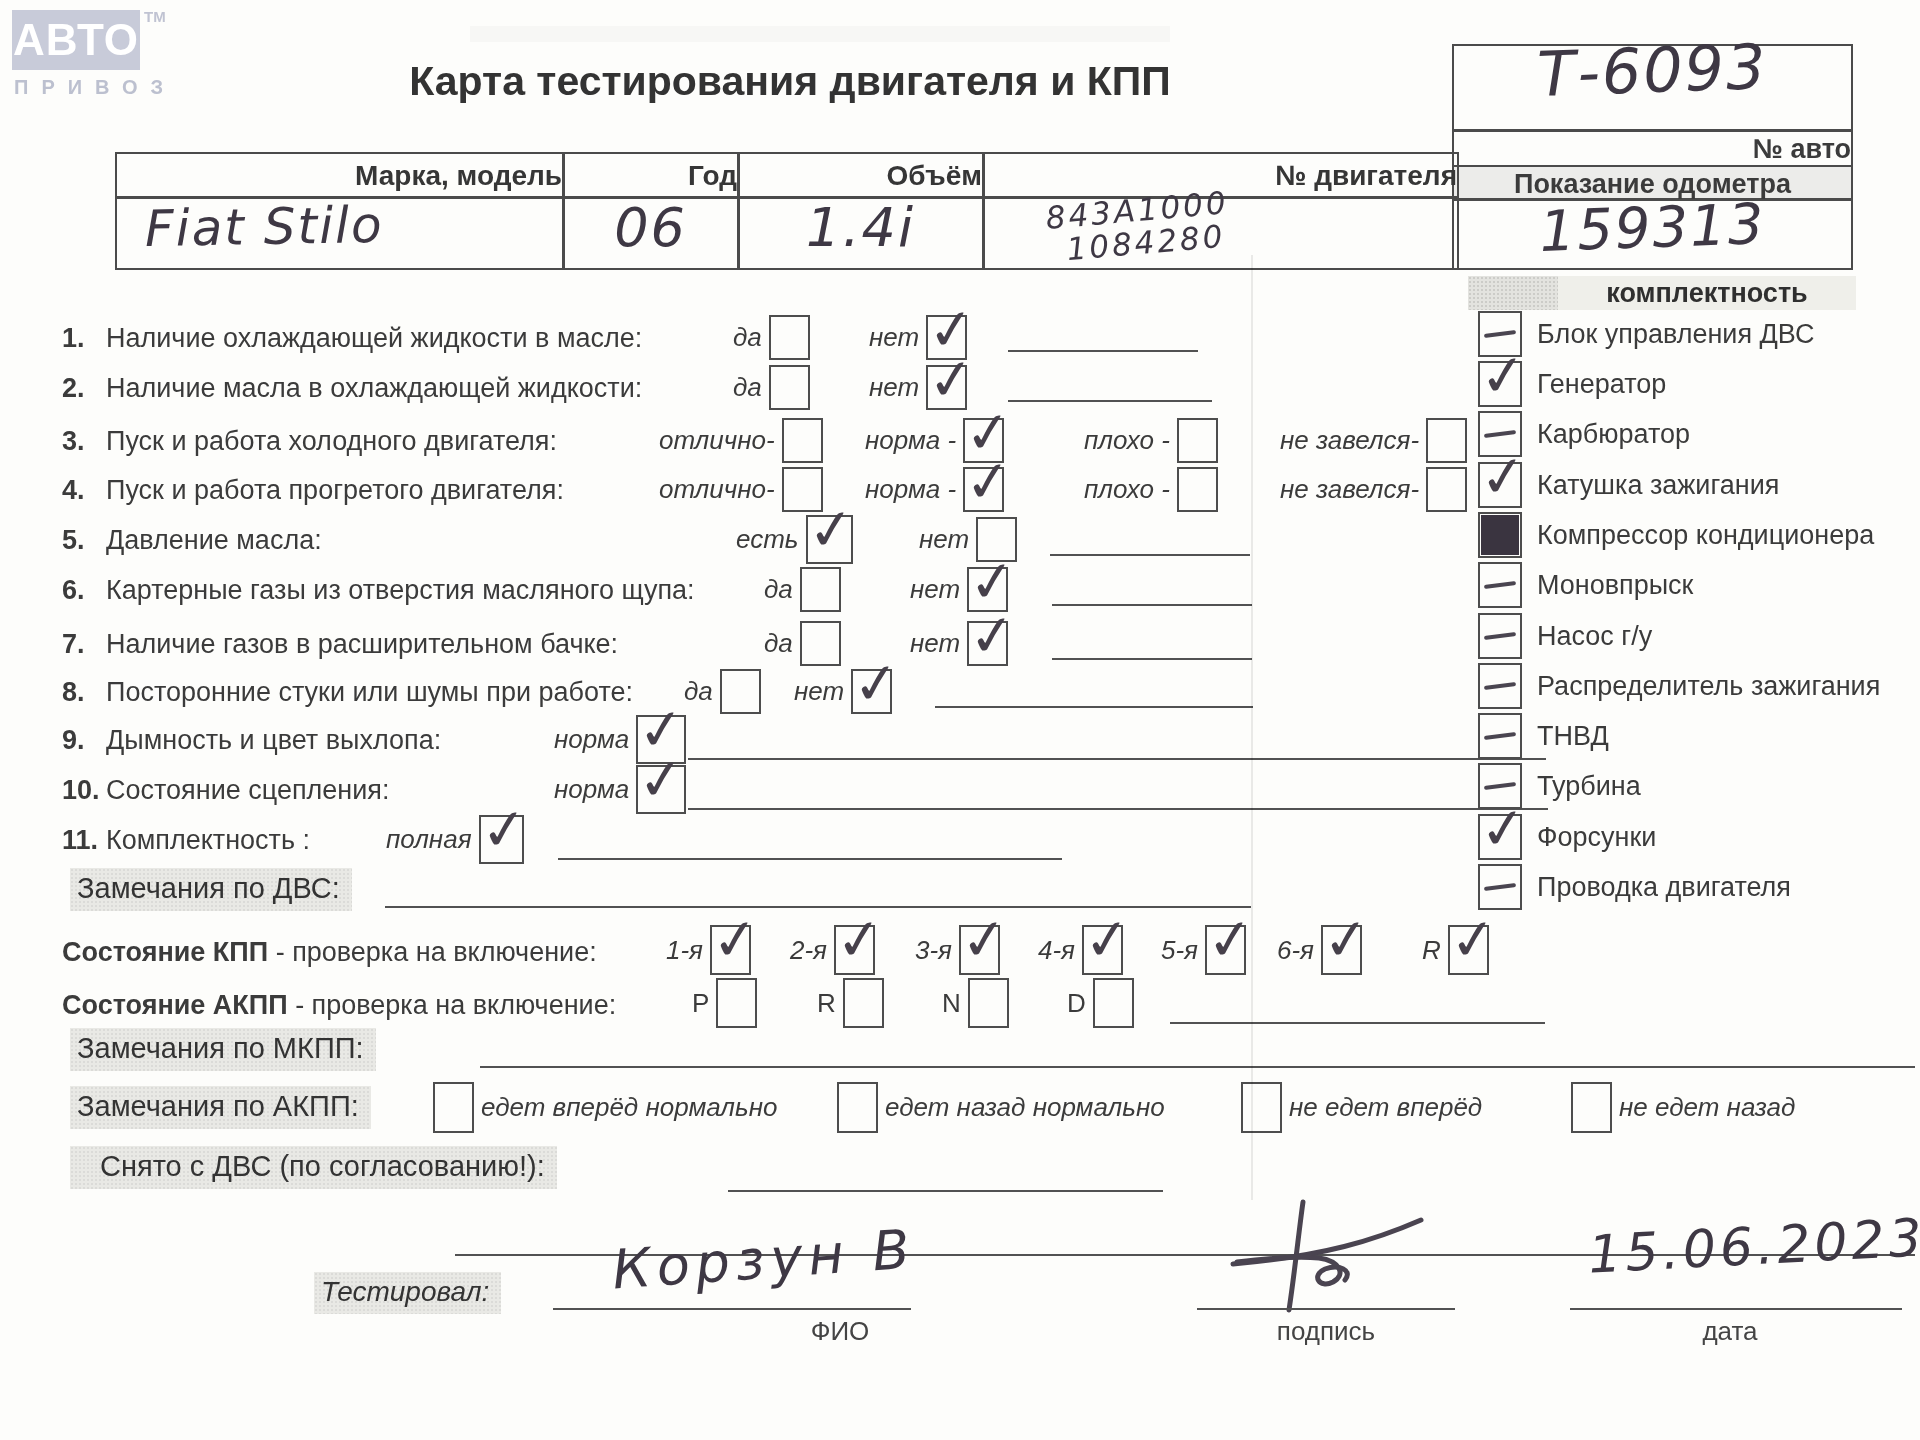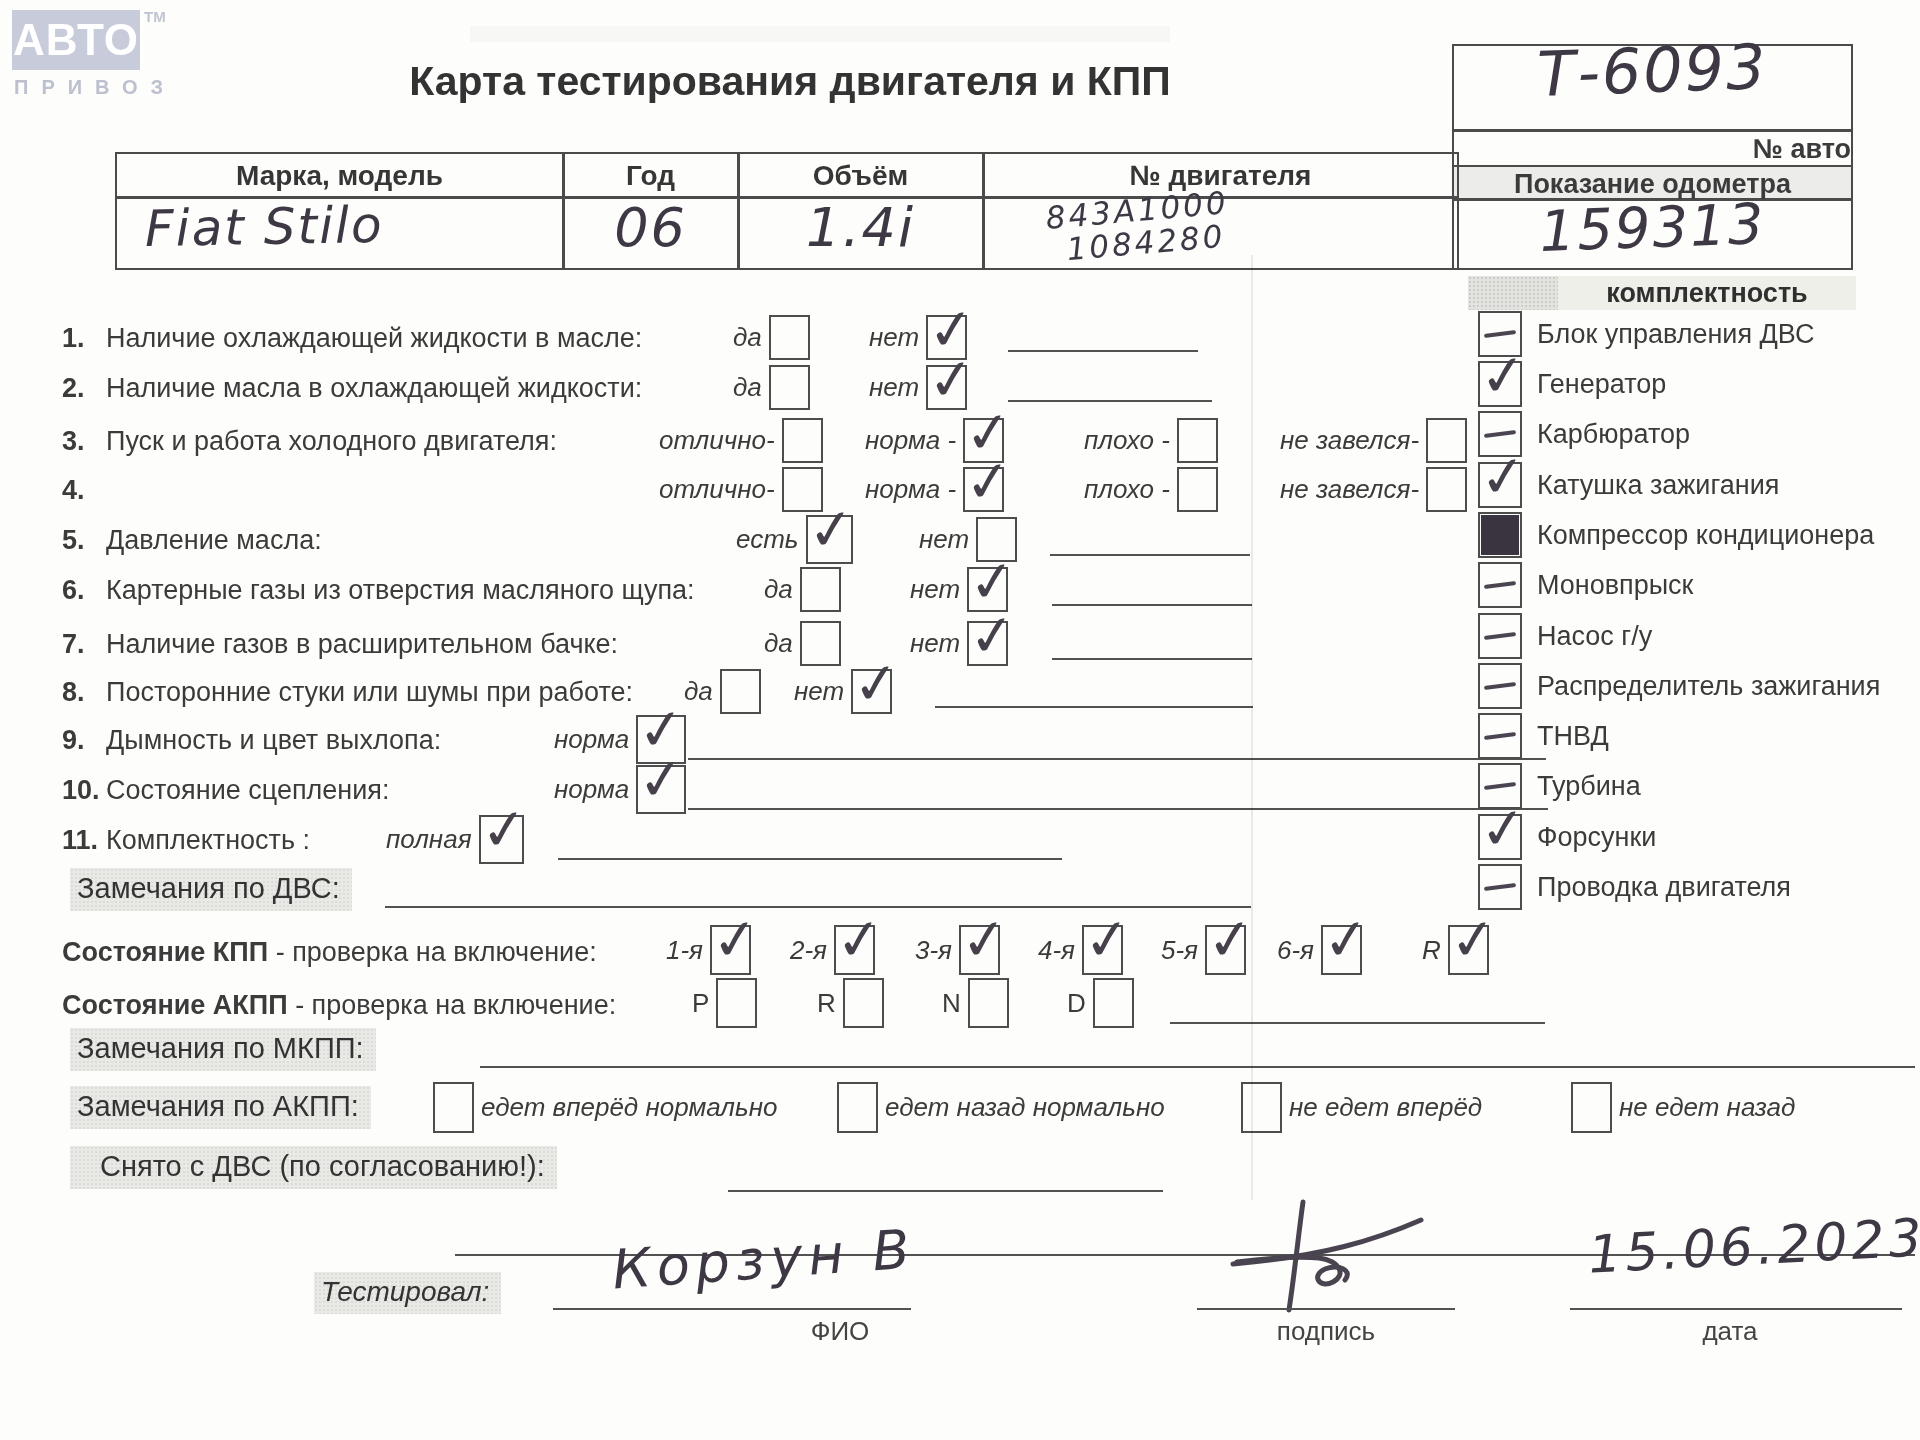--- a/index.html
+++ b/index.html
@@ -24,21 +24,21 @@
   
   .crow{position:absolute;left:0;width:1920px;height:46px;}
   .num{position:absolute;left:62px;top:9px;font-size:27px;font-weight:bold;color:#3b3b3b;}
   .ilabel{position:absolute;left:106px;top:9px;font-size:27px;color:#3b3b3b;white-space:nowrap;}
   .opt{position:absolute;top:0;height:46px;display:flex;align-items:center;gap:7px;}
   .olabel{font-size:26px;font-style:italic;color:#3b3b3b;white-space:nowrap;}
   .hline{position:absolute;height:0;border-bottom:2px solid #525252;}
   
   .vdiv{position:absolute;top:0;bottom:0;width:2.5px;background:#4b4b4b;}
   .hdiv{position:absolute;left:0;right:0;height:2.5px;background:#4b4b4b;}
-  .thc{position:absolute;top:6px;font-weight:bold;font-size:28px;text-align:center;color:#363636;}
+  .thc{position:absolute;top:6px;font-weight:bold;font-size:28px;text-align:right;color:#363636;}
   
   .hand{font-family:"DejaVu Sans",sans-serif;font-style:italic;color:#3e3844;letter-spacing:2px;}
   .erow{position:absolute;left:1478px;height:44px;display:flex;align-items:center;gap:15px;}
   .sublab{position:absolute;font-size:26px;color:#444;text-align:center;}
   .logo-box{position:absolute;left:12px;top:10px;width:128px;height:60px;background:#c8cbd9;
             display:flex;align-items:center;justify-content:center;}
   .logo-main{color:#ffffff;font-weight:bold;font-size:44px;letter-spacing:1px;font-family:"Liberation Sans",sans-serif;}
   .logo-tm{position:absolute;left:144px;top:8px;font-size:15px;color:#c0c3d2;font-weight:bold;}
   .logo-sub{position:absolute;left:14px;top:76px;font-size:20px;font-weight:bold;color:#bcc0cf;letter-spacing:13px;}
 </style>
@@ -146,20 +146,21 @@
     <span class="opt" style="left:1280px">
         <span class="olabel">не завелся-</span>
         <span class="cb">
           <i class="mark"></i>
         </span>
       </span>
   </div>
 
   <div class="crow" style="top:466px">
     <span class="num">4.</span>
+    <span class="ilabel">Пуск и работа прогретого двигателя:</span>
     <span class="opt" style="left:659px">
         <span class="olabel">отлично-</span>
         <span class="cb">
           <i class="mark"></i>
         </span>
       </span>
     <span class="opt" style="left:865px">
         <span class="olabel">норма -</span>
         <span class="cb">
           <i class="mark mark-check"></i>

